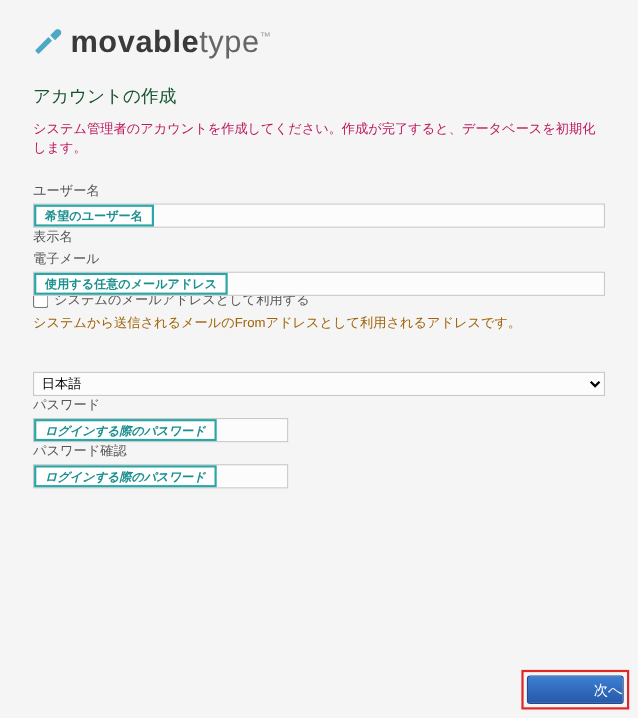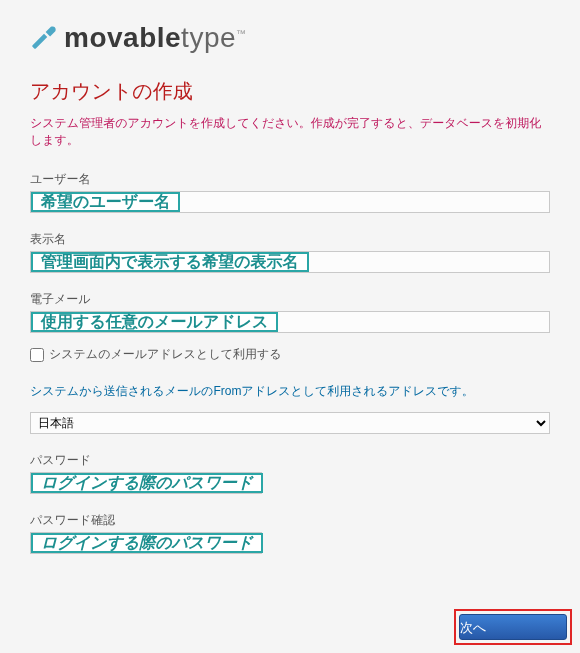--- a/index.html
+++ b/index.html
@@ -26,31 +26,31 @@
     }
     .logo-text {
       font-size: 28px;
       letter-spacing: 0.5px;
       color: #3a3a3a;
     }
     .logo-text .bold { font-weight: 700; }
     .logo-text .light { font-weight: 400; color: #666; }
     .logo-tm { font-size: 10px; color: #999; vertical-align: super; }
     h1 {
-      font-size: 20px;
+      font-size: 16px;
       font-weight: normal;
-      color: #b91c1c;
+      color: #14532d;
       margin-bottom: 10px;
     }
     .desc {
       font-size: 12px;
       color: #be185d;
       margin-bottom: 22px;
     }
-    .field { margin-bottom: 18px; }
+    .field { }
     .field-label {
       font-size: 12px;
       color: #555;
       margin-bottom: 3px;
       display: block;
     }
     .input-wrap { position: relative; }
     input[type="text"], input[type="password"] {
       width: 100%;
       height: 22px;
@@ -69,61 +69,61 @@
       padding: 1px 3px;
     }
     .hint-chip {
       position: absolute;
       left: 1px;
       top: 1px;
       height: 20px;
       background: #fff;
       border: 2px solid #2aa6a6;
       color: #1c8f8f;
-      font-size: 16px;
+      font-size: 11px;
       font-weight: bold;
       padding: 1px 8px;
       display: inline-flex;
       align-items: center;
       pointer-events: none;
     }
     .checkbox-row {
       display: flex;
       align-items: center;
       gap: 5px;
       margin-top: -5px;
-      margin-bottom: 20px;
+      margin-bottom: 4px;
     }
     .checkbox-row input { width: 14px; height: 14px; }
     .help-text {
       font-size: 12px;
-      color: #0369a1;
-      margin-bottom: 12px;
+      color: #a16207;
+      margin-bottom: 36px;
     }
     .pw-group .input-wrap input.short { width: 232px; }
     .pw-group .hint-chip { 
       left: 1px;
       font-style: italic;
     }
     .footer {
       position: absolute;
       bottom: 8px;
       right: 8px;
     }
     .btn-frame {
       border: 2px solid #e02626;
       padding: 3px;
       display: inline-block;
     }
     .btn-next {
       display: inline-block;
-      width: 108px;
+      width: 88px;
       height: 26px;
       line-height: 26px;
-      text-align: left;
+      text-align: right;
       color: #fff;
       font-size: 13px;
       background: linear-gradient(#3c7fd4, #2759a8);
       border: 1px solid #1f4a8c;
       border-radius: 3px;
       cursor: pointer;
     }
   </style>
 </head>
 <body>
@@ -145,24 +145,20 @@
 <div class="field">
   <label class="field-label">ユーザー名</label>
   <div class="input-wrap">
     <input type="text" value="" style="">
     <span class="hint-chip">希望のユーザー名</span>
   </div>
 </div>
 
 <div class="field">
   <label class="field-label">表示名</label>
-  <div class="input-wrap">
-    <input type="text" value="" style="">
-    <span class="hint-chip">管理画面内で表示する希望の表示名</span>
-  </div>
 </div>
 
 <div class="field">
   <label class="field-label">電子メール</label>
   <div class="input-wrap">
     <input type="text" value="" style="">
     <span class="hint-chip">使用する任意のメールアドレス</span>
   </div>
 </div>
 

